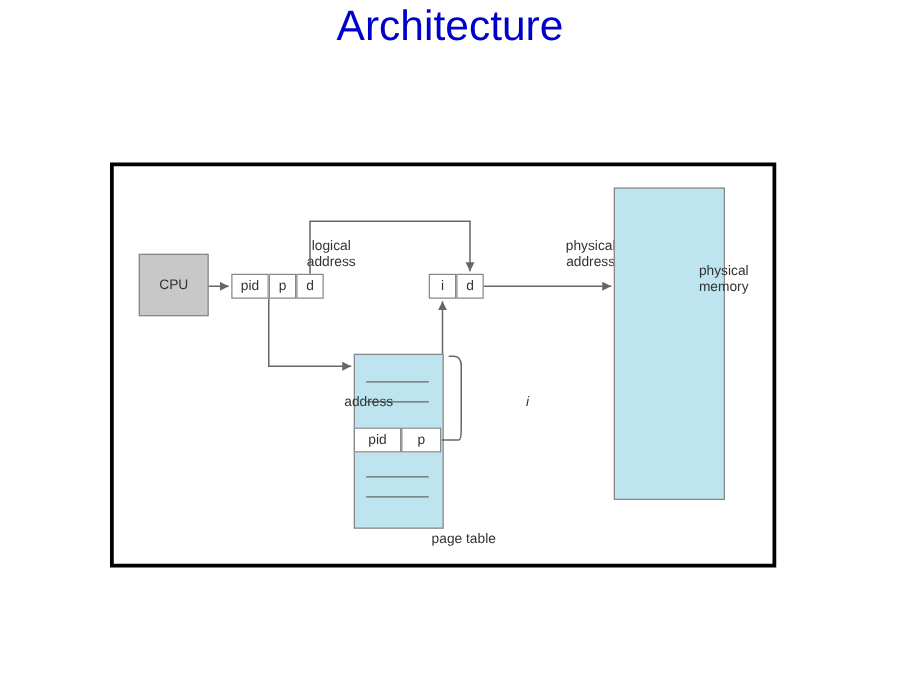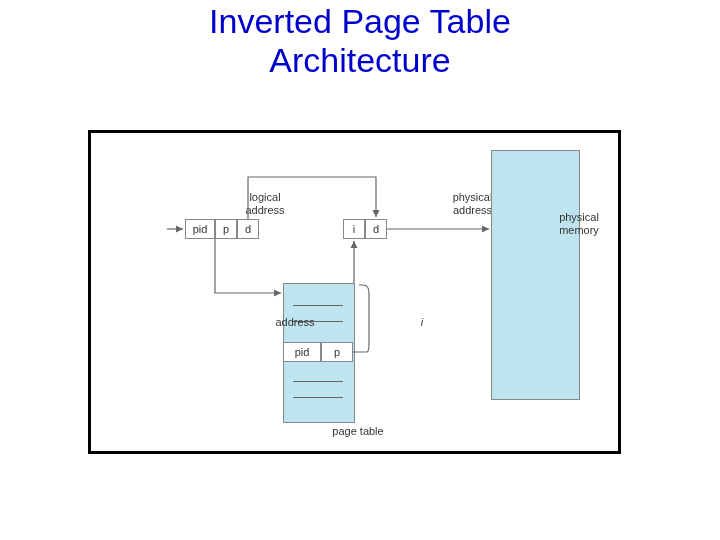--- a/index.html
+++ b/index.html
@@ -60,26 +60,28 @@
     position: absolute;
     left: 0; top: 0;
     width: 527px; height: 318px;
     pointer-events: none;
   }
 </style>
 </head>
 <body>
 
 <div class="title">
-  <div>Inverted Page Table</div>
   <div>Architecture</div>
 </div>
 
 <div class="frame">
 
+  <div class="box" style="left:20px; top:70px; width:56px; height:50px; background:#c8c8c8;">
+    <span>CPU</span>
+  </div>
 
   <div class="label" style="left:105px; top:58px; width:50px; white-space:pre;">logical
 address</div>
 
   <div class="box" style="left:94px; top:86px; width:30px; height:20px; background:#fff;">
     <span>pid</span>
   </div>
   <div class="box" style="left:124px; top:86px; width:22px; height:20px; background:#fff;">
     <span>p</span>
   </div>
@@ -108,21 +110,21 @@
   </div>
   <div class="box" style="left:230px; top:209px; width:32px; height:20px; background:#fff; z-index:2;">
     <span>p</span>
   </div>
 
   <div style="position:absolute; left:202px; top:172px; width:50px; border-top:1px solid #666;"></div>
   <div style="position:absolute; left:202px; top:188px; width:50px; border-top:1px solid #666;"></div>
   <div style="position:absolute; left:202px; top:248px; width:50px; border-top:1px solid #666;"></div>
   <div style="position:absolute; left:202px; top:264px; width:50px; border-top:1px solid #666;"></div>
 
-  <div class="label" style="left:195px; top:292px; width:56px;">page table</div>
+  <div class="label" style="left:208px; top:292px; width:56px;">page table</div>
 
   <div class="label" style="left:140px; top:183px; width:40px;">address</div>
 
   <div class="label" style="left:282px; top:183px; width:10px; font-style:italic;">i</div>
 
   <svg class="overlay">
     <defs>
       <marker id="ah" markerWidth="8" markerHeight="8" refX="6" refY="3" orient="auto">
         <path d="M0,0 L6,3 L0,6 Z" fill="#666"></path>
       </marker>

